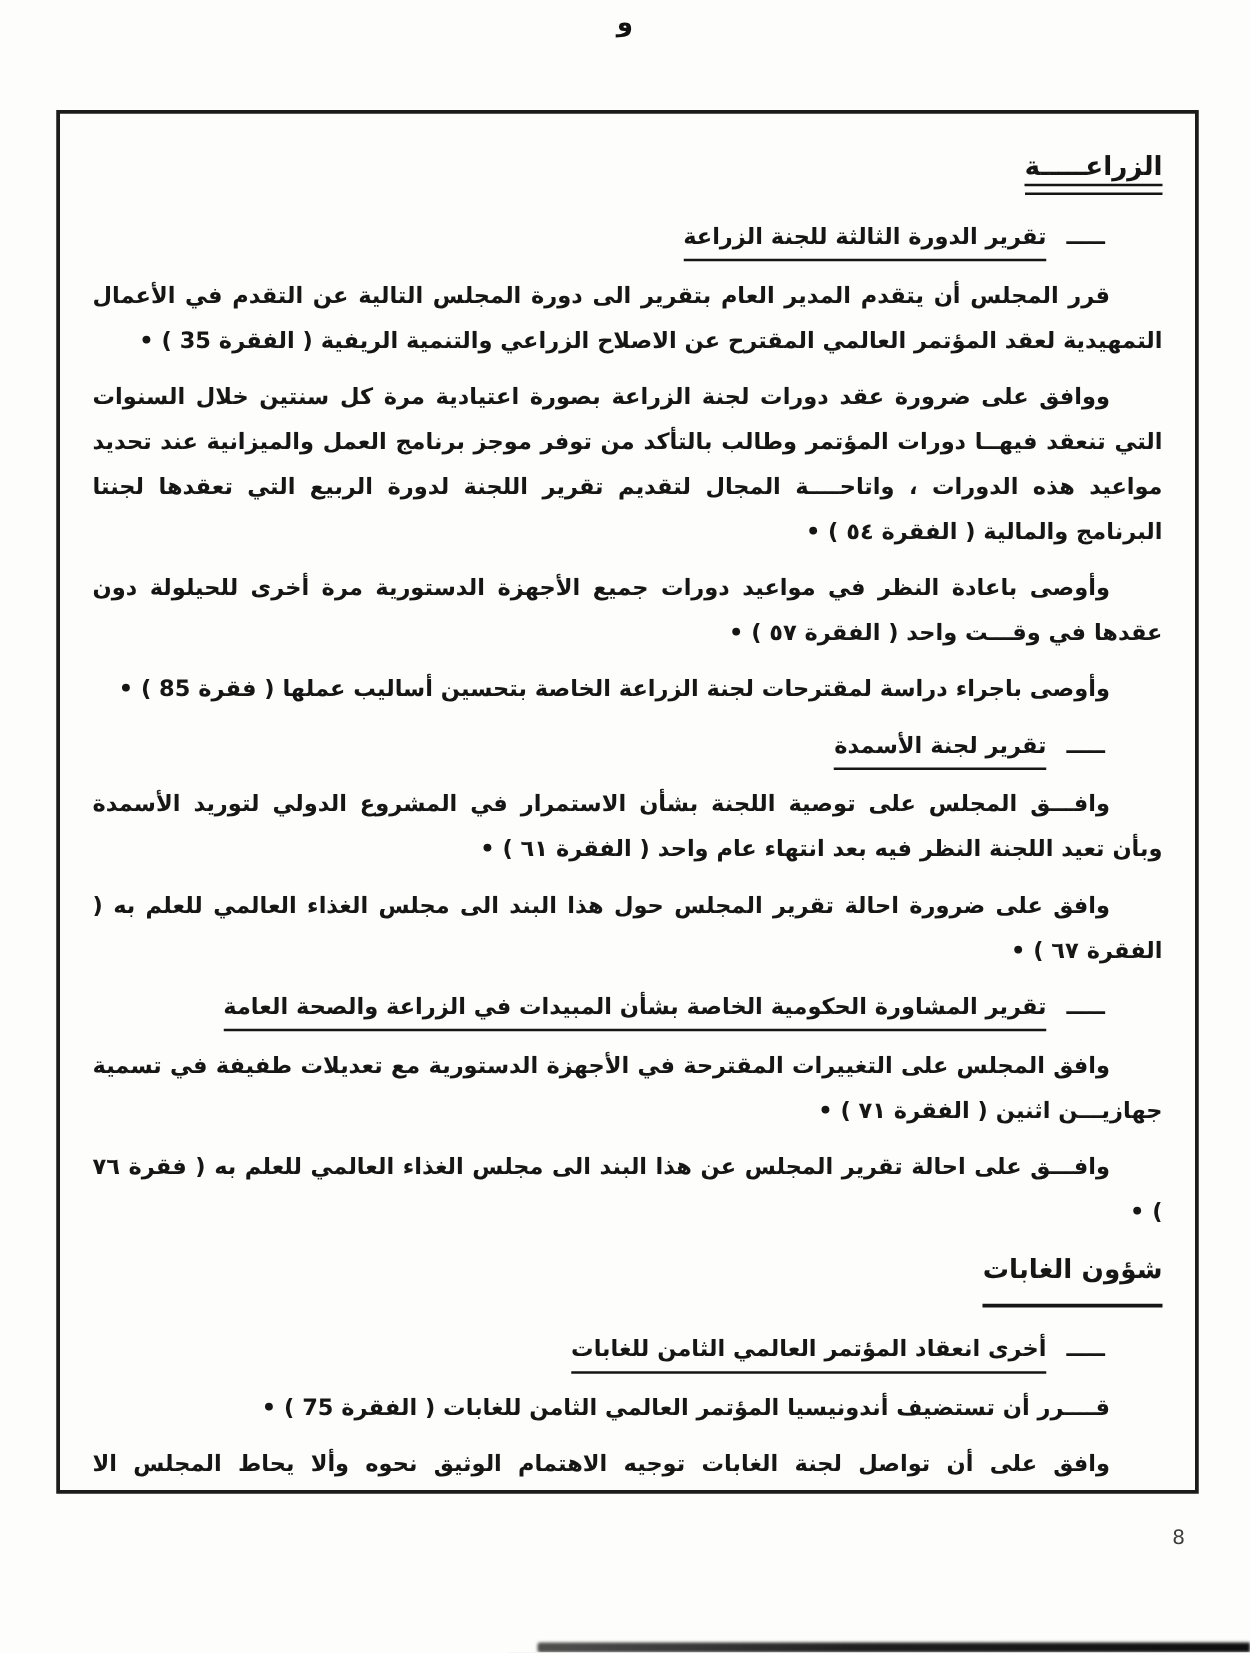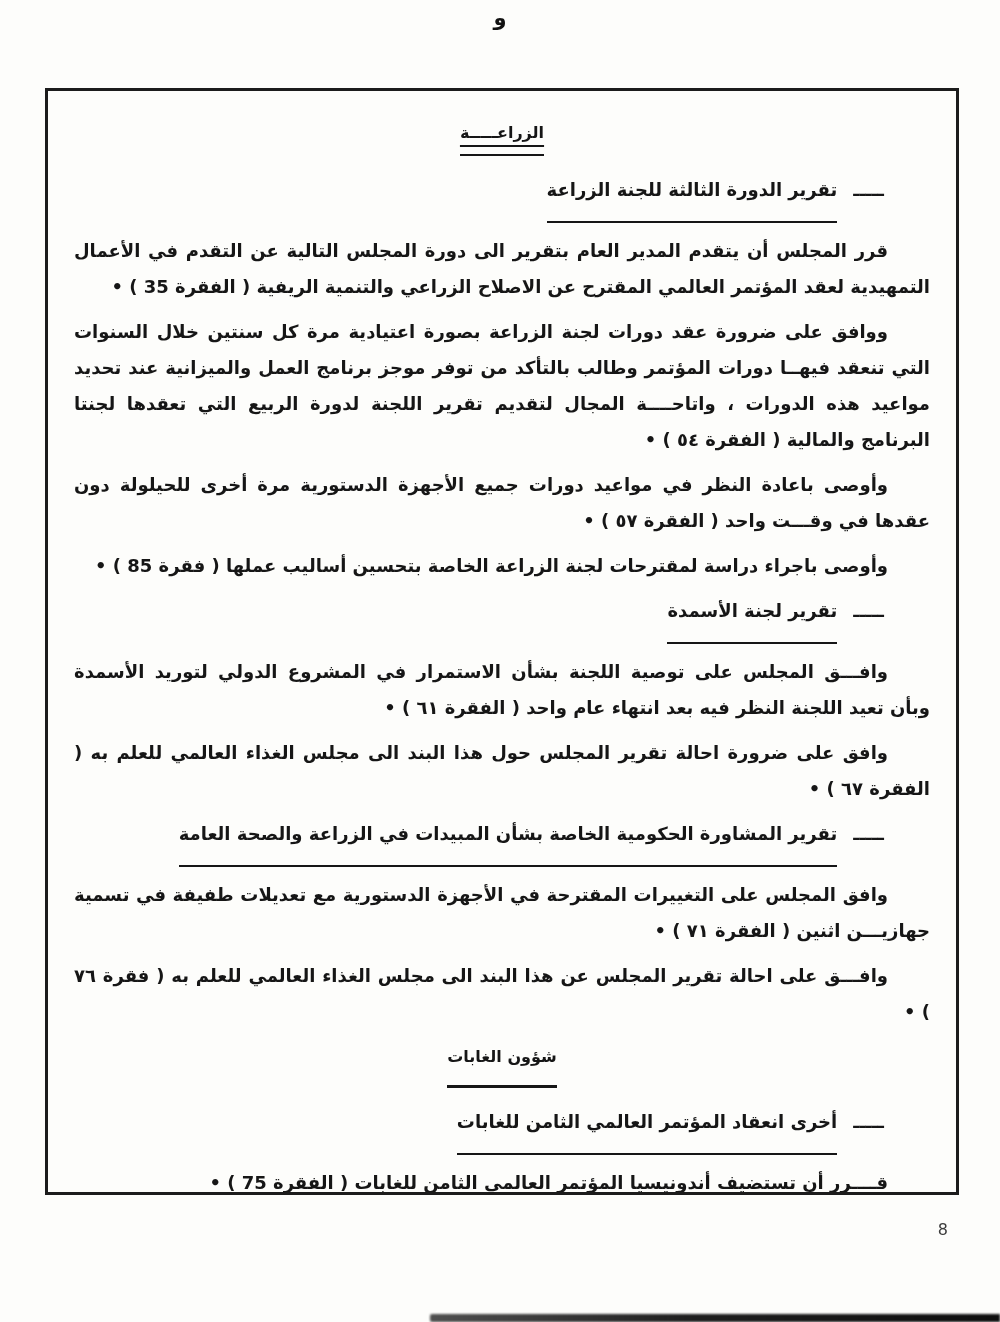--- a/index.html
+++ b/index.html
@@ -23,23 +23,23 @@
     box-sizing:border-box;
     padding:20px 26px 10px 26px;
     direction:rtl;
     overflow:hidden;
     font-size:18px;
     font-weight:700;
     line-height:36px;
     text-align:justify;
   }
   .section-title{
-    font-size:16px;
+    font-size:21px;
     margin:4px 0 16px 0;
-    text-align:center;
+    text-align:right;
   }
   .section-title .u{
     display:inline-block;
     text-decoration:underline;
     text-decoration-thickness:2px;
     text-underline-offset:7px;
     border-bottom:2px solid #161616;
     padding-bottom:8px;
     line-height:26px;
   }
@@ -54,21 +54,21 @@
     text-align:right;
   }
   .item-heading .dash{
     display:inline-block;
     margin-left:16px;
     letter-spacing:0;
   }
   .item-heading .u{
     display:inline-block;
     border-bottom:2.5px solid #161616;
-    padding-bottom:18px;
+    padding-bottom:4px;
     line-height:26px;
   }
   p.para{
     margin:2px 0 9px 0;
     text-indent:42px;
   }
   .page-number{
     position:absolute;top:1220px;right:52px;
     font-size:16px;color:#3c3c3c;font-weight:400;
   }

